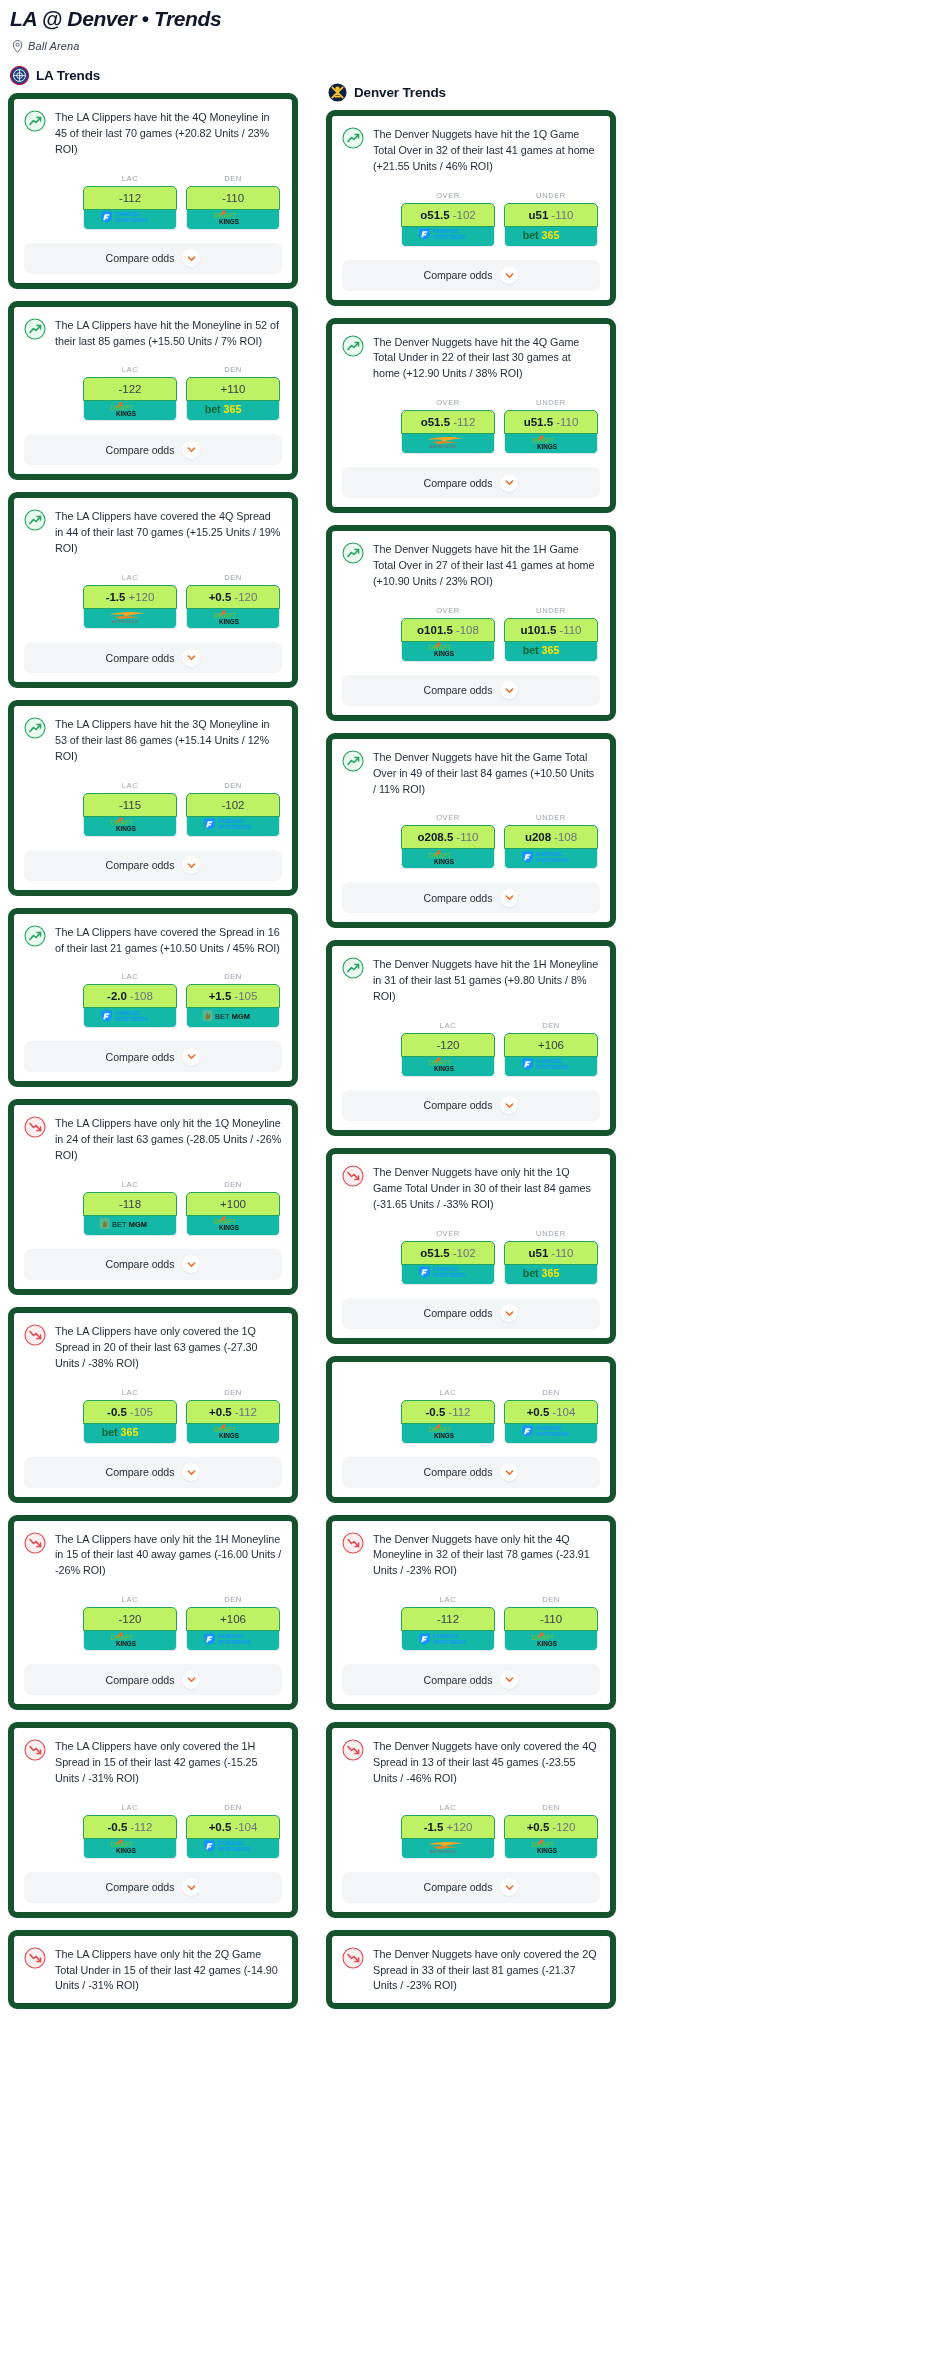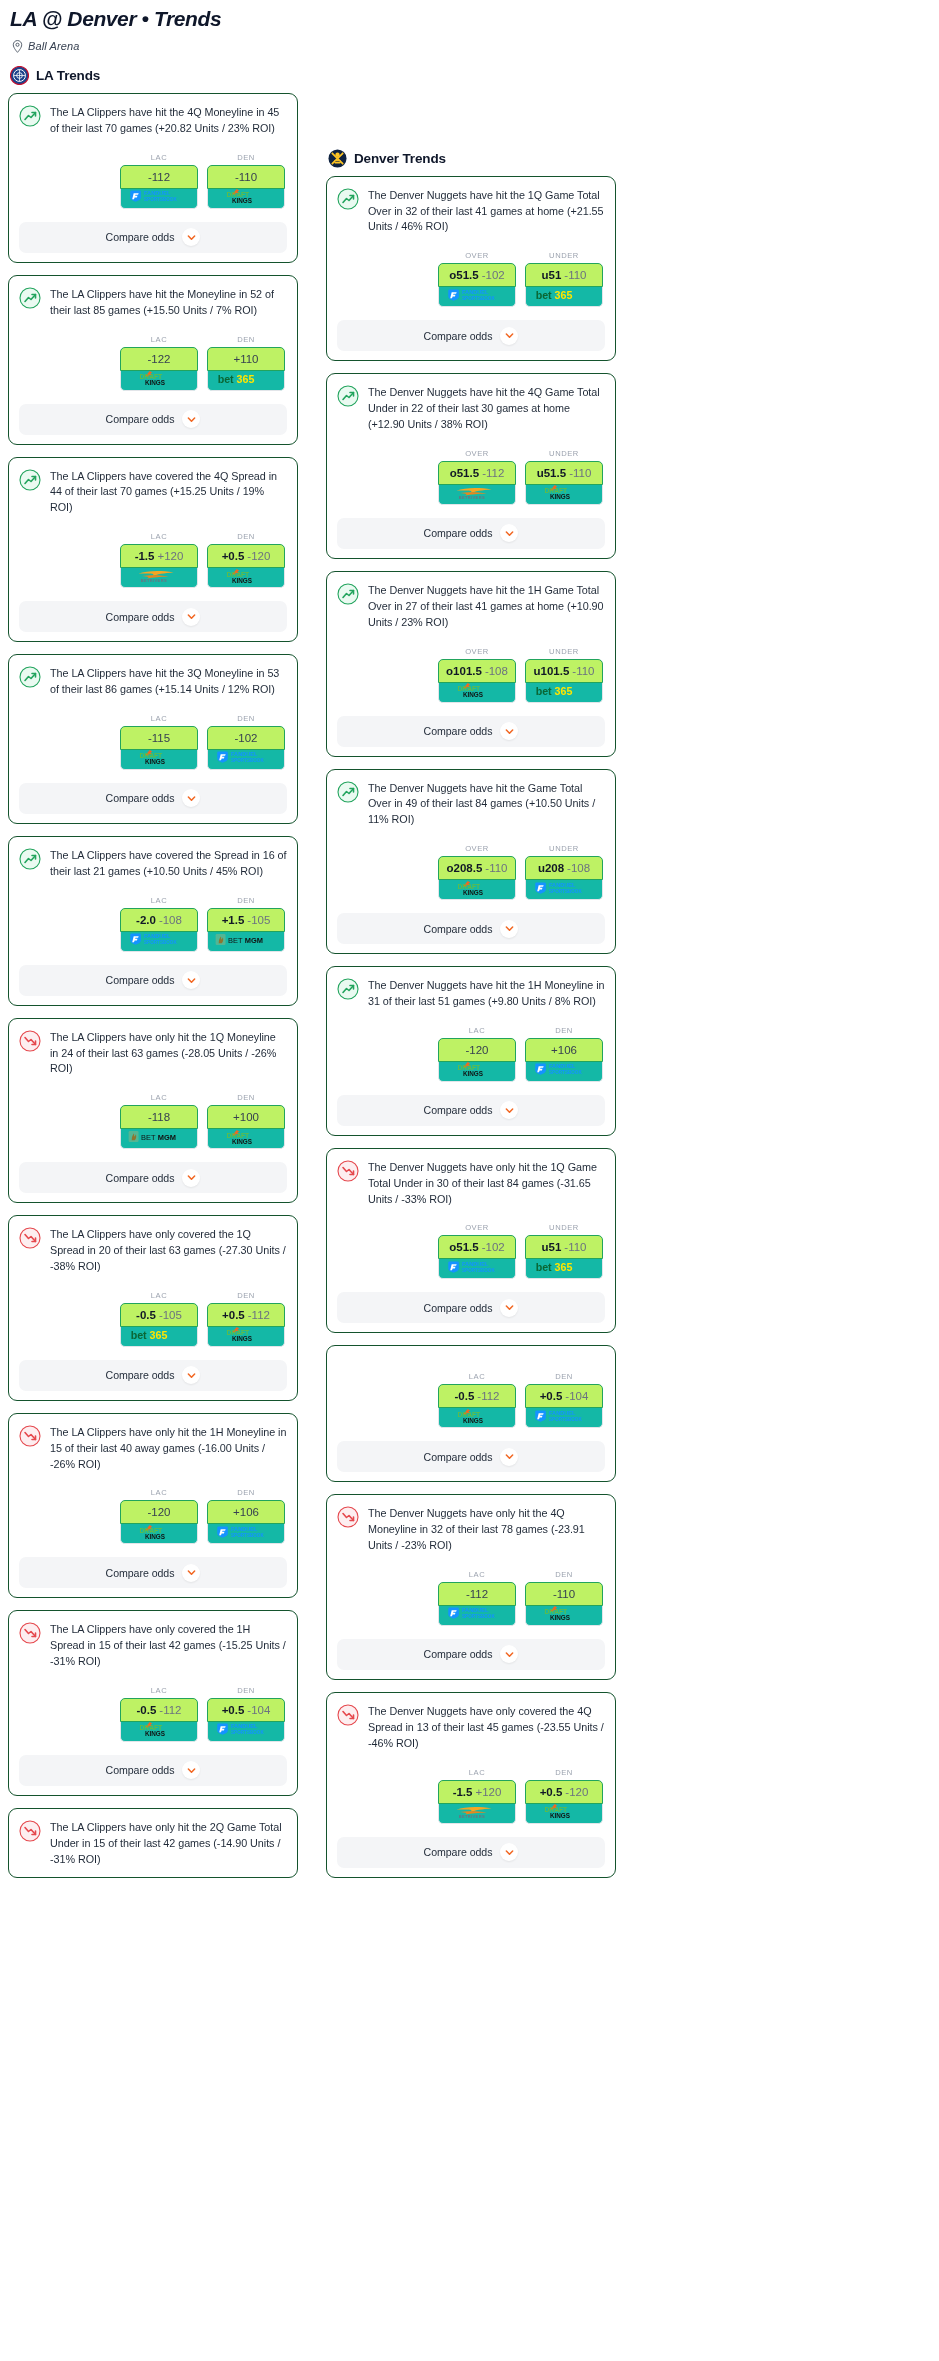--- a/index.html
+++ b/index.html
@@ -50,21 +50,21 @@
   .team-logo { width: 19px; height: 19px; flex: 0 0 19px; display: block; }
   .col-title {
     font-size: 13.5px;
     font-weight: 700;
     color: #0f172a;
     letter-spacing: -0.15px;
   }
 
   
   .trend-card {
-    border: 1px solid #14532d;
+    border: 6px solid #14532d;
     border-radius: 9px;
     background: #fff;
     padding: 10px 10px 9px 10px;
     margin-bottom: 12px;
   }
   .trend-top { display: flex; gap: 9px; align-items: flex-start; }
   .trend-icon { width: 22px; height: 22px; flex: 0 0 22px; margin-top: 1px; display: block; }
   .trend-text {
     font-size: 10.8px;
     line-height: 1.47;
@@ -74,21 +74,21 @@
   }
 
   
   .odds-row {
     display: flex;
     justify-content: flex-end;
     gap: 9px;
     margin-top: 16px;
     padding-right: 2px;
   }
-  .odds-cell { width: 78px; }
+  .odds-cell { width: 94px; }
   .odds-label {
     text-align: center;
     font-size: 7.6px;
     color: #9ca3af;
     letter-spacing: 0.55px;
     margin-bottom: 3px;
   }
   .odds-box {
     border: 1px solid #22a45d;
     border-radius: 5px 5px 0 0;
@@ -1028,14 +1028,24 @@
         </div>
         <div class="compare-bar">
           <span class="compare-label">Compare odds</span>
           <span class="chev-circle">
             <svg viewBox="0 0 14 14" width="11" height="11">
               <path d="M3 5 L7 9.3 L11 5" fill="none" stroke="#f26722" stroke-width="1.9" stroke-linecap="round" stroke-linejoin="round"></path>
             </svg>
           </span>
         </div>
       </div>
+      <div class="trend-card">
+        <div class="trend-top">
+          <span class="trend-icon"><svg viewBox="0 0 22 22" width="22" height="22">
+              <circle cx="11" cy="11" r="10" fill="#fdeef0" stroke="#e5484d" stroke-width="1.1"></circle>
+              <path d="M6 7.5 L9.5 11.5 L12 9.5 L16.5 14.5" fill="none" stroke="#e5484d" stroke-width="1.6" stroke-linecap="round" stroke-linejoin="round"></path>
+              <path d="M16.5 14.5 L16.5 11 M16.5 14.5 L13 14.5" fill="none" stroke="#e5484d" stroke-width="1.6" stroke-linecap="round"></path>
+            </svg></span>
+          <span class="trend-text">The Denver Nuggets have only covered the 2Q Spread in 33 of their last 81 games (-21.37 Units / -23% ROI)</span>
+        </div>
+      </div>
     </div>
   </div>
 
 </body></html>

